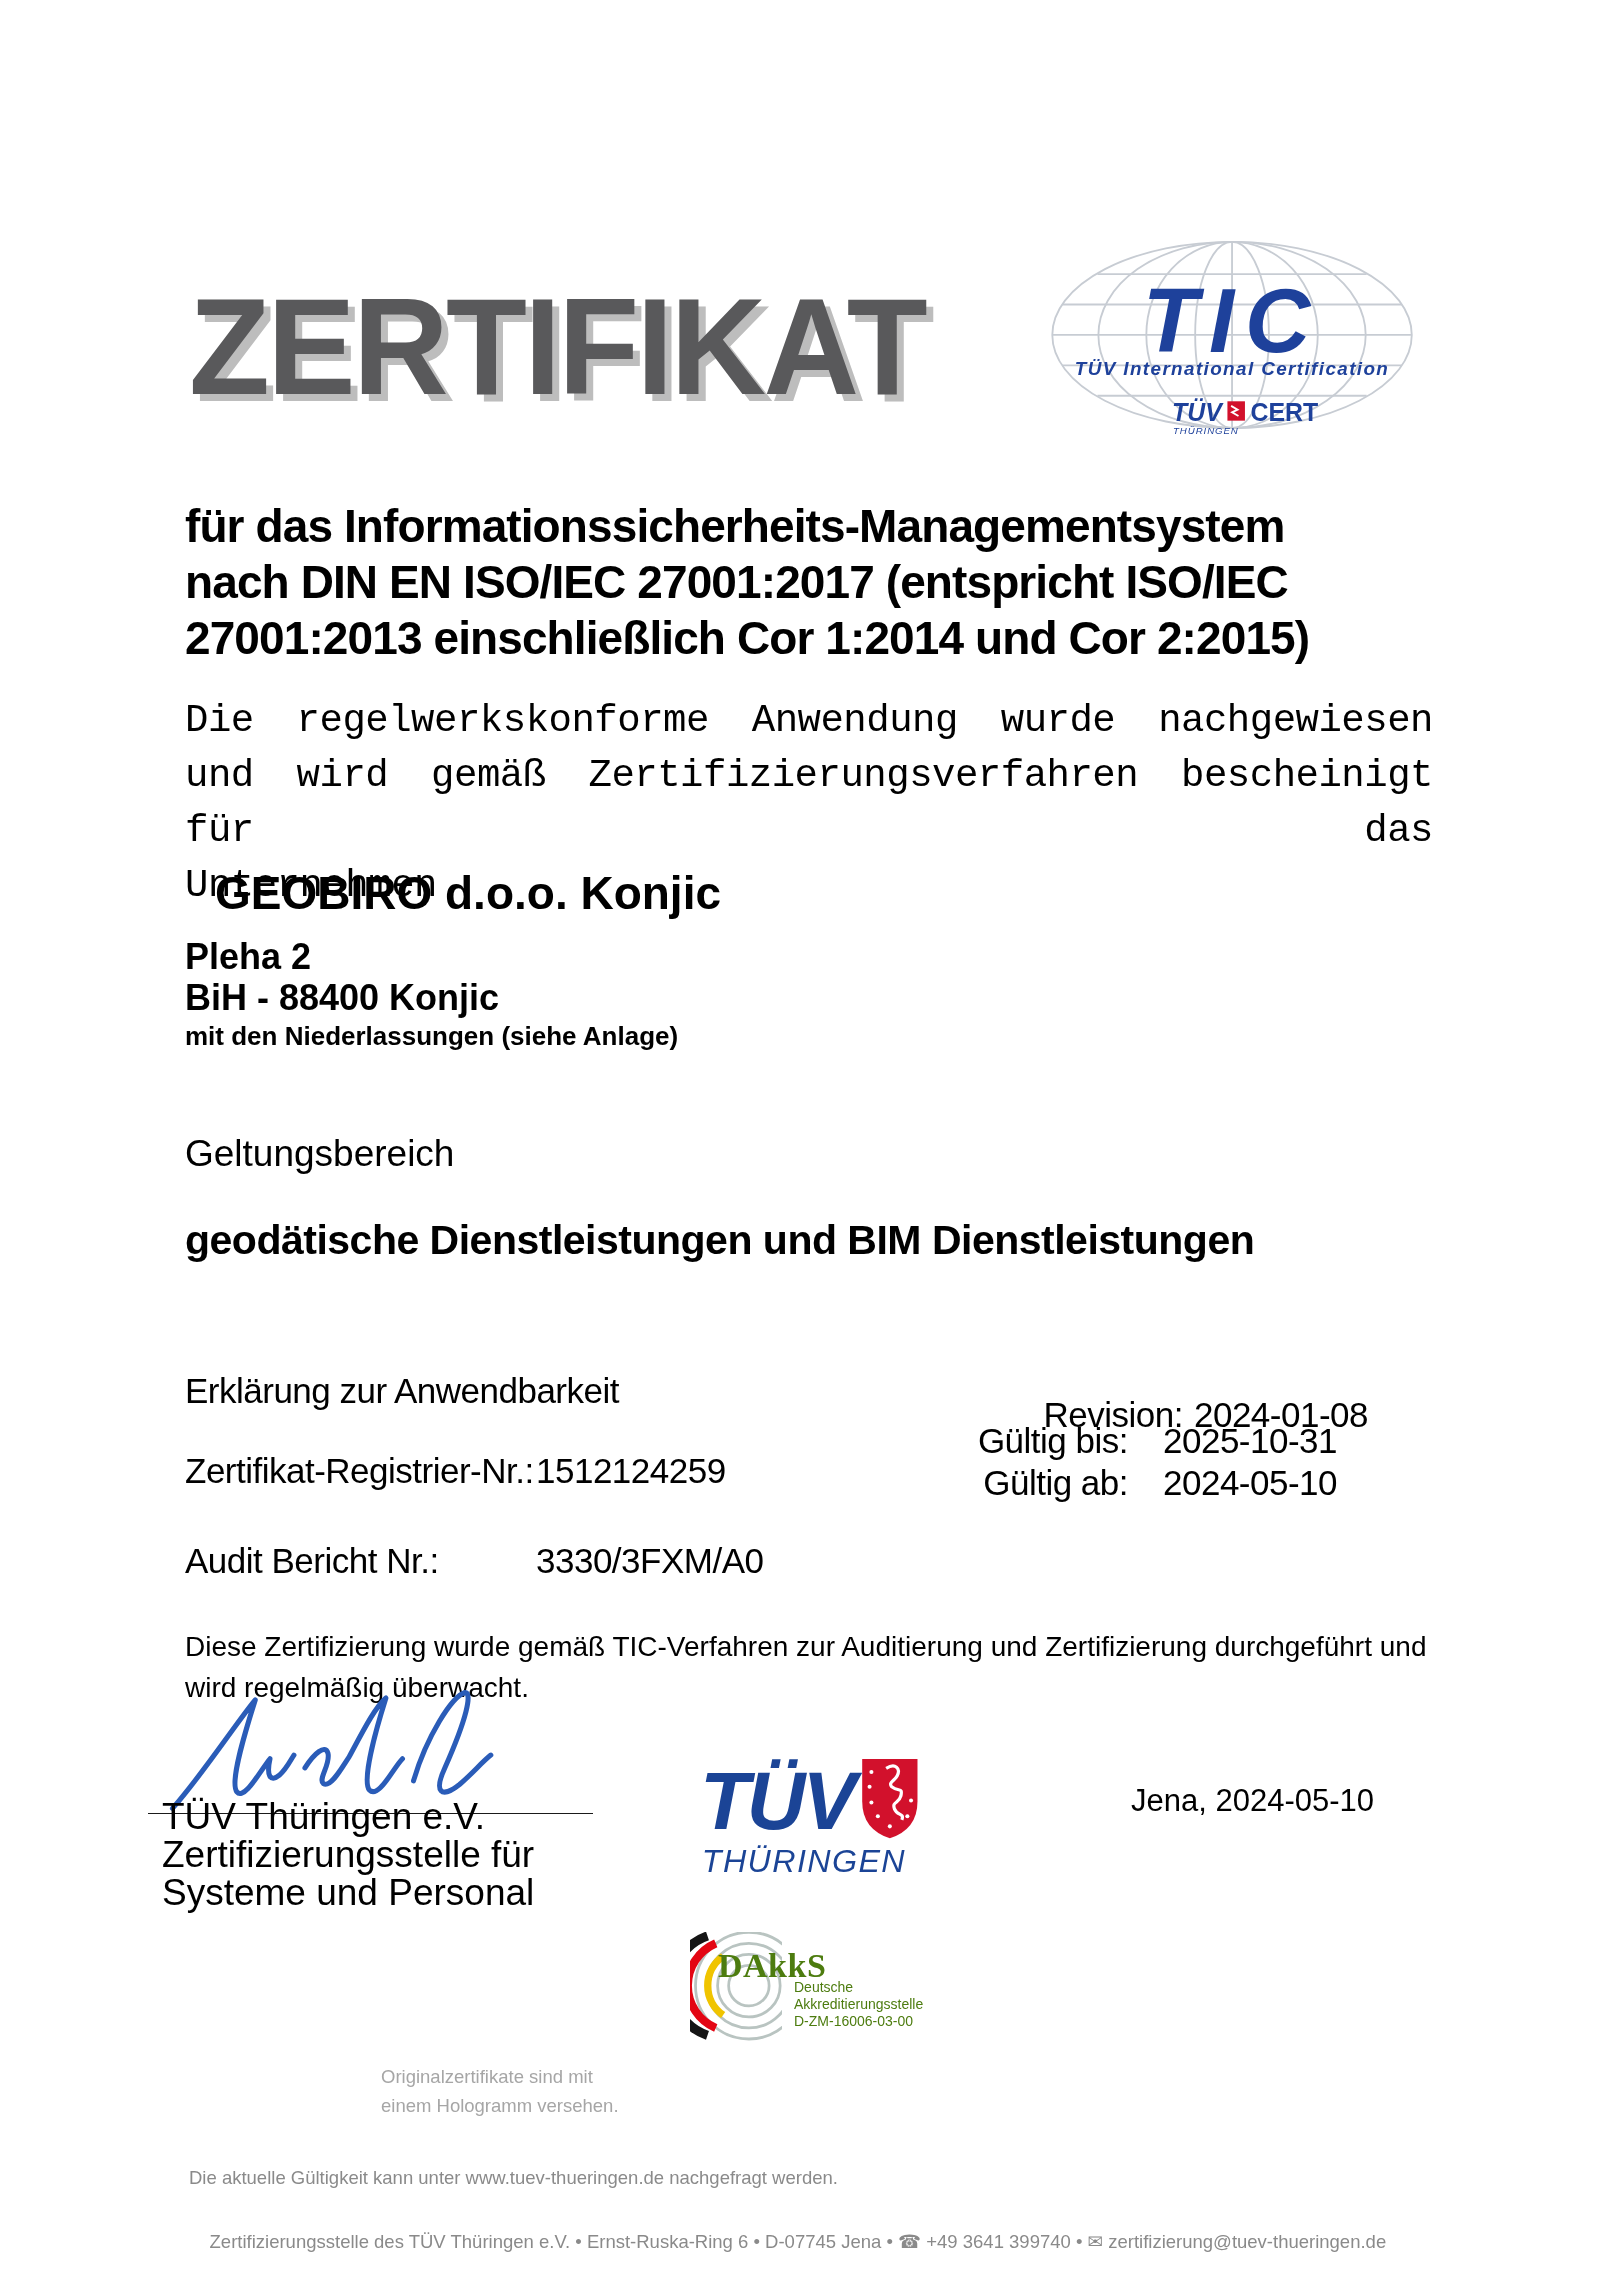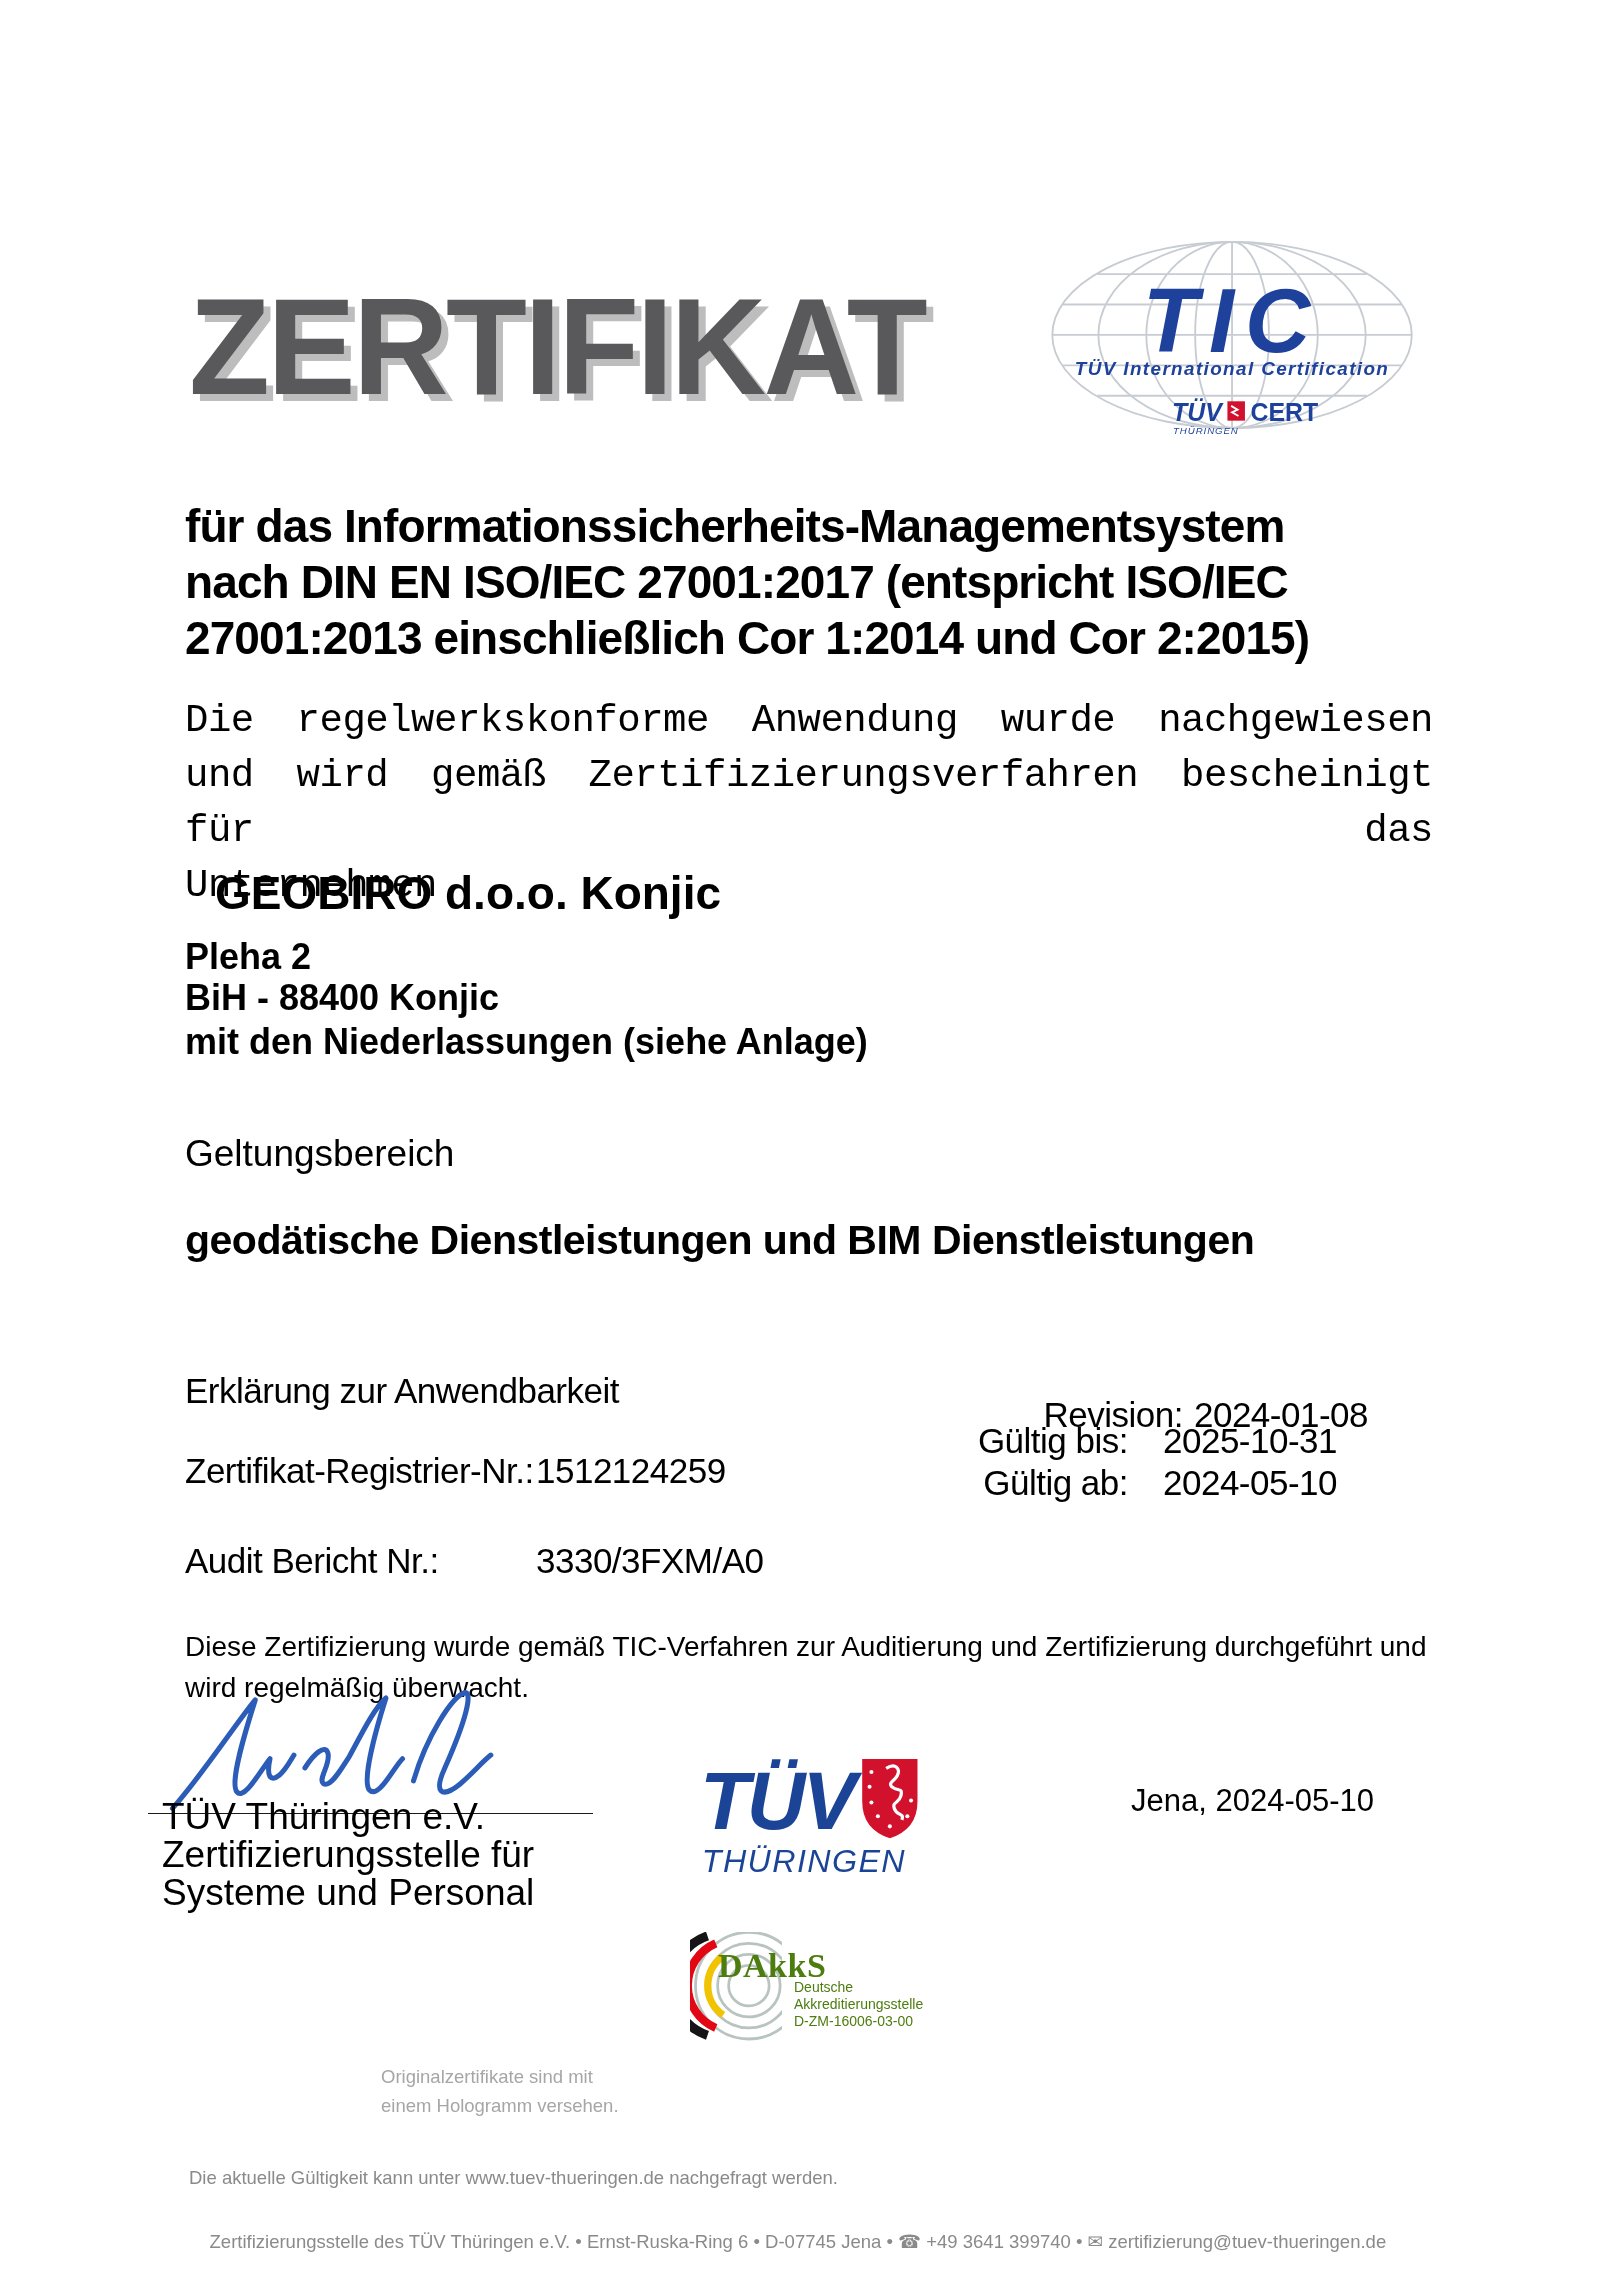--- a/index.html
+++ b/index.html
@@ -21,21 +21,21 @@
   .heading { left:185px; top:498px; font-size:46px; font-weight:bold;
              line-height:56px; letter-spacing:-0.9px; white-space:nowrap; }
 
   .intro { left:185px; top:694px; width:1248px; font-size:39px;
            line-height:55px; letter-spacing:-0.5px;font-family:Liberation Mono, monospace; }
   .jline { text-align:justify; text-align-last:justify; -moz-text-align-last:justify; }
 
   .company-name  { left:191px; top:866px;  font-size:46px; font-weight:bold;margin-left:24px; }
   .company-street{ left:185px; top:936px; font-size:36px; font-weight:bold; }
   .company-city  { left:185px; top:977px; font-size:36px; font-weight:bold; }
-  .company-note  { left:185px; top:1021px; font-size:36px; font-weight:bold; }
+  .company-note  { left:185px; top:1021px; font-size:26px; font-weight:bold; }
 
   .scope-label { left:185px; top:1133px; font-size:37px; }
   .scope-text  { left:185px; top:1216px; font-size:41px; font-weight:bold;
                  line-height:49px; letter-spacing:-0.5px; white-space:nowrap; }
 
   .mid { font-size:35px; letter-spacing:-0.5px; }
   .soa-row      { left:185px; top:1371px; }
   .revision-row { right:252px; top:1364px; display:flex; gap:11px;margin-top:31px; }
   .registry-row { left:185px; top:1451px; display:flex; }
   .audit-row    { left:185px; top:1541px; display:flex; }

